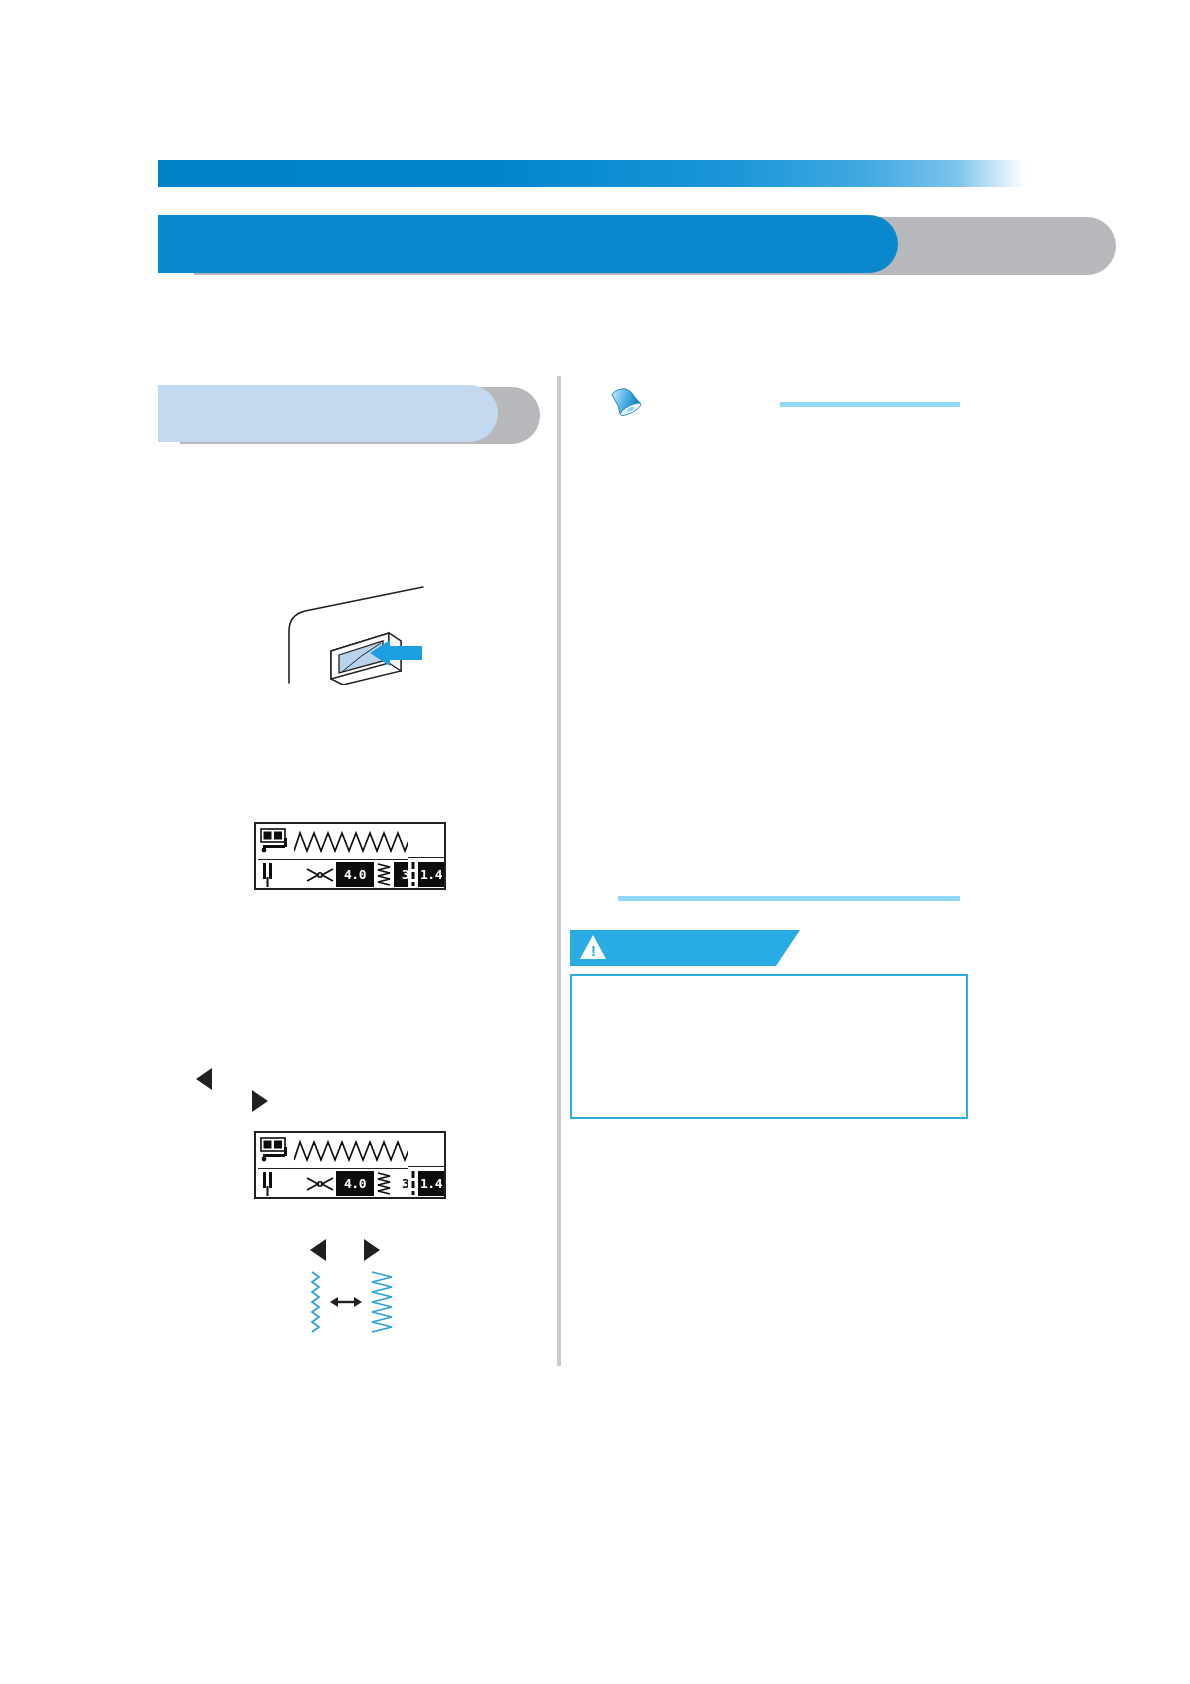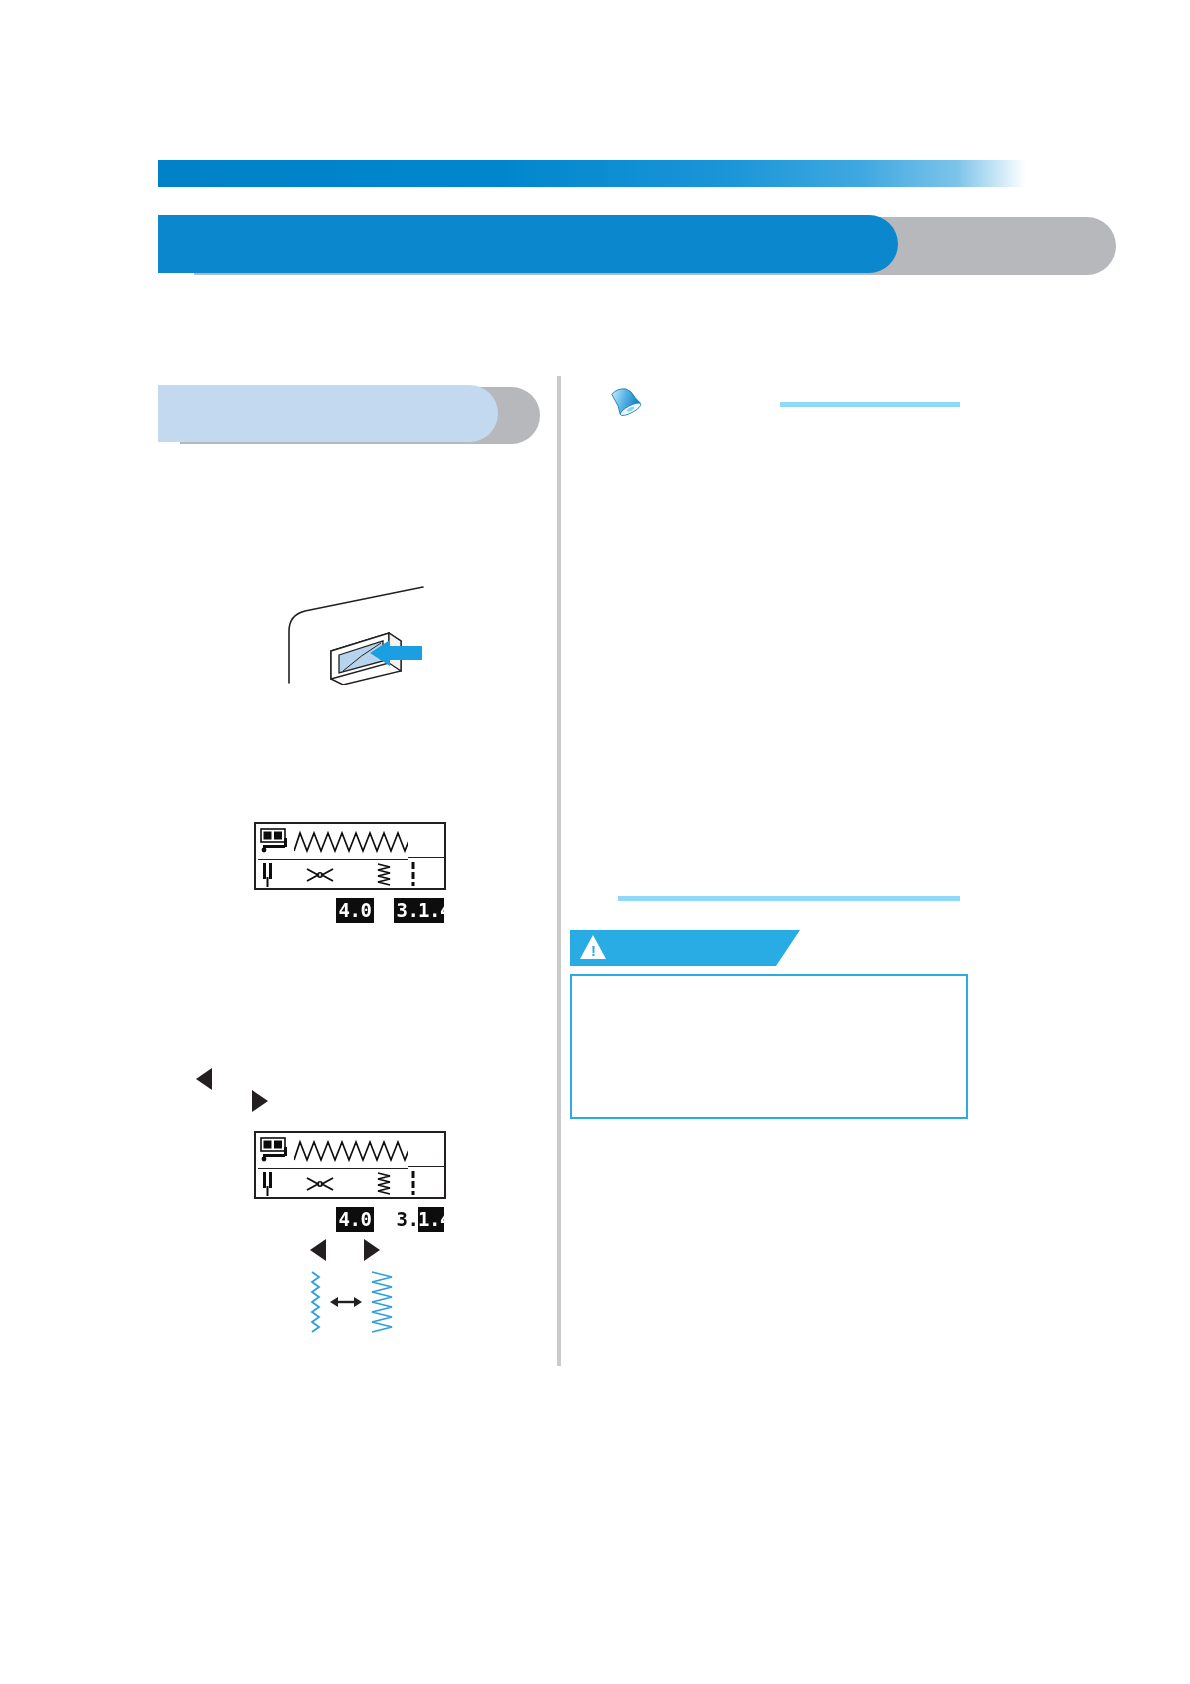--- a/index.html
+++ b/index.html
@@ -66,25 +66,24 @@
     border:2px solid #231f20;
     background:#ffffff;
     box-sizing:border-box;
   }
   .lcd-inner{position:absolute;left:0;top:0;right:0;bottom:0;}
   .lcd-sep{position:absolute;left:2px;right:2px;height:1px;background:#231f20;}
 
   .lcd-val{
     position:absolute;
     font-family:"DejaVu Sans Mono", monospace;
-    font-size:19px;font-weight:bold;
+    font-size:13px;font-weight:bold;
     letter-spacing:-0.5px;
     line-height:25px;height:25px;
     text-align:center;
-    margin-top:36px;
   }
   .lcd-val.hi{background:#0d0d0d;color:#ffffff;}
   .lcd-val.lo{background:#ffffff;color:#0d0d0d;}
 
   
   .tri{position:absolute;width:0;height:0;}
   .tri.left{border-top:11px solid transparent;border-bottom:11px solid transparent;border-right:16px solid #231f20;}
   .tri.right{border-top:11px solid transparent;border-bottom:11px solid transparent;border-left:16px solid #231f20;}
 
   

